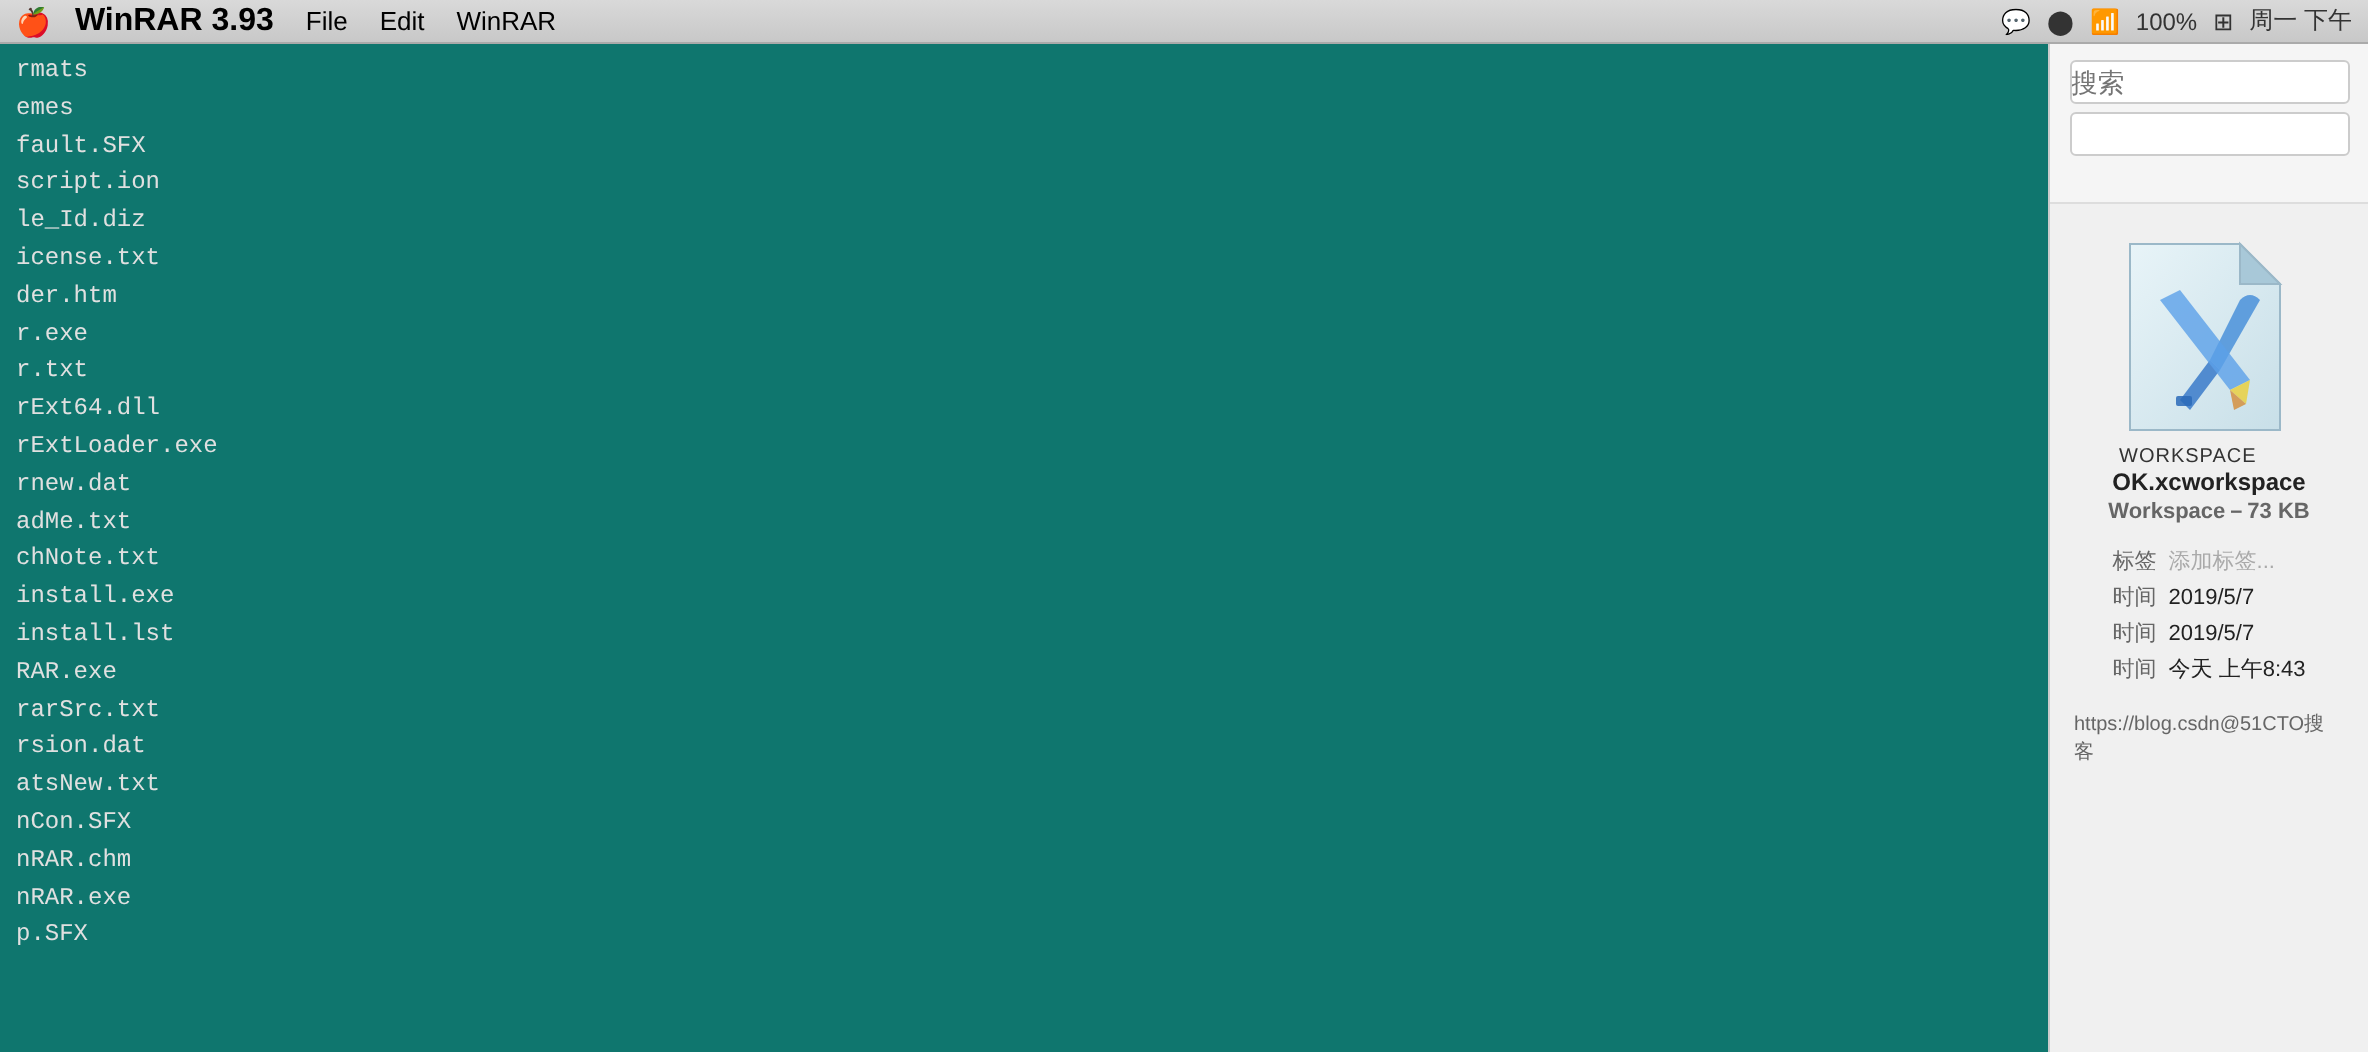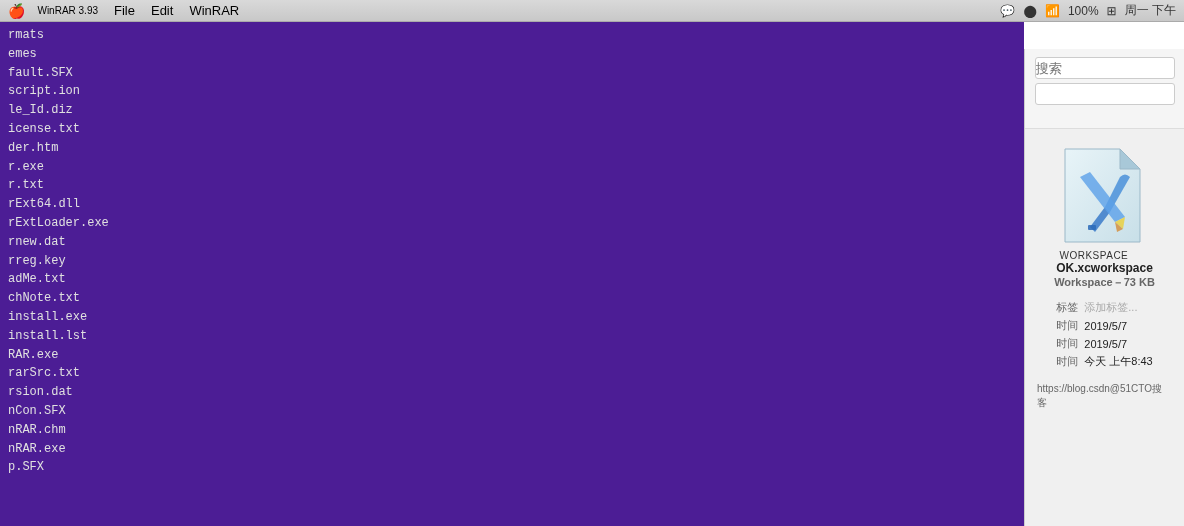--- a/index.html
+++ b/index.html
@@ -24,22 +24,22 @@
       padding: 0 8px;
       z-index: 100;
       border-bottom: 1px solid #aaa;
     }
     .menubar-apple {
       font-size: 14px;
       margin-right: 12px;
       color: #333;
     }
     .menubar-app {
-      font-weight: normal;
-      font-size: 10px;
+      font-weight: bold;
+      font-size: 16px;
       margin-right: 16px;
       color: #000;
     }
     .menubar-item {
       font-size: 13px;
       color: #000;
       margin-right: 16px;
       cursor: default;
     }
     .menubar-right {
@@ -54,21 +54,21 @@
     
     .main-container {
       position: absolute;
       top: 22px; left: 0; right: 0; bottom: 0;
       display: flex;
     }
 
     
     .file-panel {
       width: 1024px;
-      background: #4c1d95;
+      background: #0f766e;
       color: #e0e0e0;
       font-family: "Courier New", Courier, monospace;
       font-size: 12px;
       padding: 4px 0;
       overflow-y: auto;
       flex-shrink: 0;
     }
     .file-item {
       padding: 1px 8px;
       line-height: 1.4;
@@ -77,21 +77,20 @@
     }
 
     
     .preview-panel {
       flex: 1;
       background: #f0f0f0;
       display: flex;
       flex-direction: column;
       overflow: hidden;
       border-left: 1px solid #ccc;
-      margin-top: 27px;
     }
     .preview-top {
       height: 80px;
       background: #f5f5f5;
       border-bottom: 1px solid #ddd;
       padding: 4px;
     }
     .preview-search {
       width: 140px;
       height: 22px;
@@ -196,28 +195,28 @@
       <div class="file-item">fault.SFX</div>
       <div class="file-item">script.ion</div>
       <div class="file-item">le_Id.diz</div>
       <div class="file-item">icense.txt</div>
       <div class="file-item">der.htm</div>
       <div class="file-item">r.exe</div>
       <div class="file-item">r.txt</div>
       <div class="file-item">rExt64.dll</div>
       <div class="file-item">rExtLoader.exe</div>
       <div class="file-item">rnew.dat</div>
-      <div class="file-item">rreg.key</div>
       <div class="file-item">adMe.txt</div>
       <div class="file-item">chNote.txt</div>
       <div class="file-item">install.exe</div>
       <div class="file-item">install.lst</div>
       <div class="file-item">RAR.exe</div>
       <div class="file-item">rarSrc.txt</div>
       <div class="file-item">rsion.dat</div>
+      <div class="file-item">atsNew.txt</div>
       <div class="file-item">nCon.SFX</div>
       <div class="file-item">nRAR.chm</div>
       <div class="file-item">nRAR.exe</div>
       <div class="file-item">p.SFX</div>
     </div>
 
   <div class="preview-panel">
     <div class="preview-top">
       <input class="preview-search" type="text" placeholder="搜索" style="">
       <input class="preview-search" type="text" placeholder="" style="">

